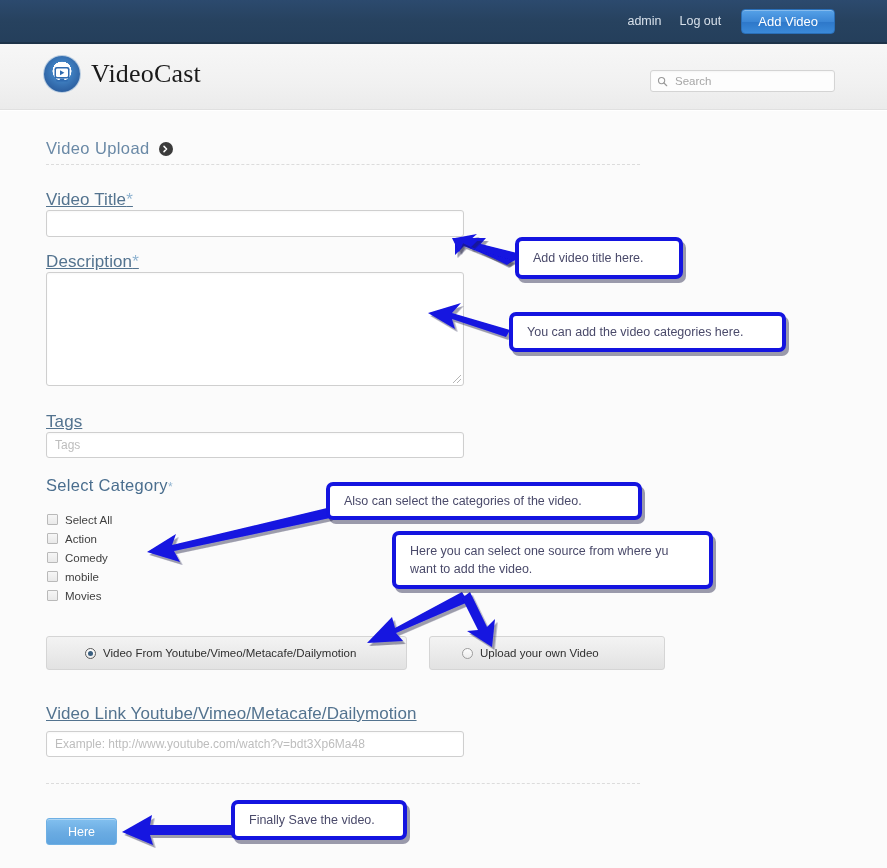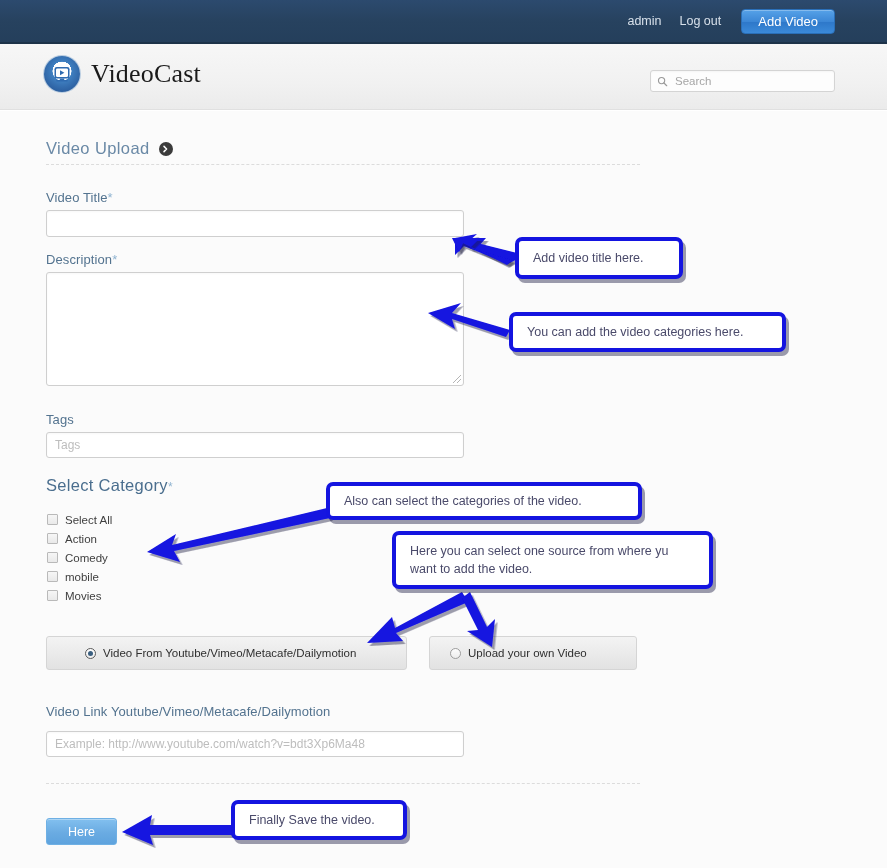--- a/index.html
+++ b/index.html
@@ -174,24 +174,25 @@
     width: 594px;
     border: 0;
     border-top: 1px dashed #dcdcdc;
     margin: 0;
   }
   .hr-top { top: 53px; }
   .hr-bottom { top: 672px; }
 
   .field-label {
     position: absolute;
-    font-size: 13px;
+    font-size: 17px;
     color: #53738f;
     letter-spacing: .1px;
     white-space: nowrap;
+    text-decoration: underline;
   }
   .req { color: #8fb3d0; }
 
   .txt-input {
     position: absolute;
     background: #ffffff;
     border: 1px solid #cfcfcf;
     border-radius: 3px;
     font-family: "Liberation Sans", sans-serif;
     font-size: 12px;
@@ -427,21 +428,21 @@
     </div>
   </div>
 
   <div class="source-panel" style="left:46px; top:525px; width:361px; padding-left:38px;">
     <span class="radio-outer on">
       <span class="radio-dot"></span>
     </span>
     <span class="source-text">Video From Youtube/Vimeo/Metacafe/Dailymotion</span>
   </div>
 
-  <div class="source-panel" style="left:429px; top:525px; width:208px; padding-left:20px;">
+  <div class="source-panel" style="left:429px; top:525px; width:236px; padding-left:32px;">
     <span class="radio-outer"></span>
     <span class="source-text">Upload your own Video</span>
   </div>
 
   <label class="field-label" style="left:46px; top:593px;">Video Link Youtube/Vimeo/Metacafe/Dailymotion</label>
   <input class="txt-input" style="left: 46px; top: 620px; width: 418px; height: 26px;" type="text" placeholder="Example: http://www.youtube.com/watch?v=bdt3Xp6Ma48">
 
   <hr class="hr-dashed hr-bottom">
 
   <button class="save-btn" style="top:707px;">Here</button>

